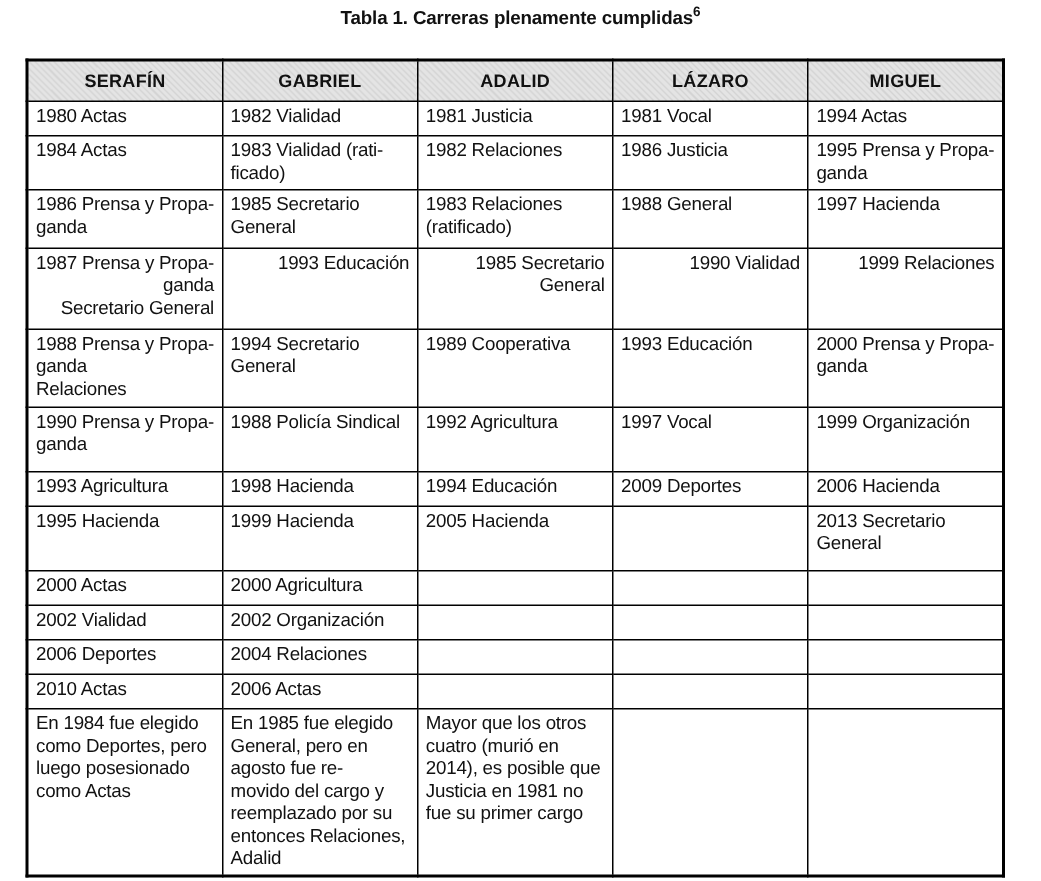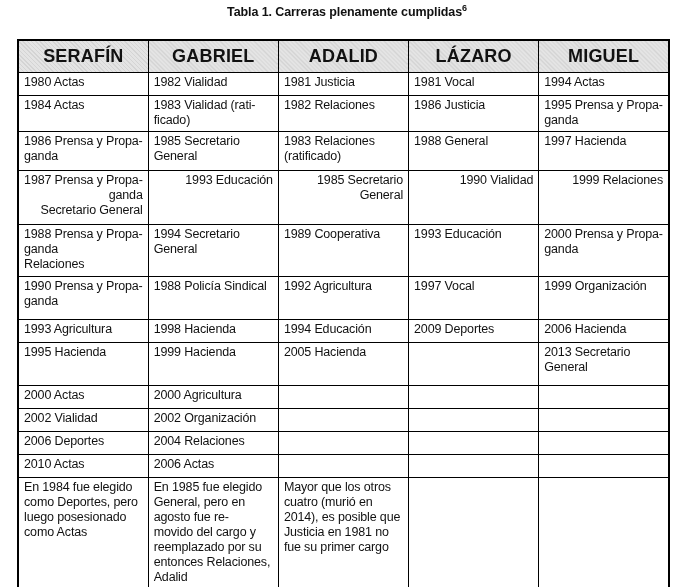--- a/index.html
+++ b/index.html
@@ -31,21 +31,21 @@
     border-collapse: collapse;
     table-layout: fixed;
     width: 653px;
     margin: 20px 0 0 17px;
     border: 2px solid #000000;
   }
   table.careers th {
     border: 1px solid #000000;
     background:
       repeating-linear-gradient(45deg, #d4d4d4 0px, #d4d4d4 1px, #e4e4e4 1px, #e4e4e4 3px);
-    font-size: 18px;
+    font-size: 12px;
     font-weight: bold;
     padding: 5px 4px;
     letter-spacing: 0.2px;
     height: 16px;
     margin-top: 37px;
   }
   table.careers td {
     border: 1px solid #000000;
     vertical-align: top;
     text-align: left;

